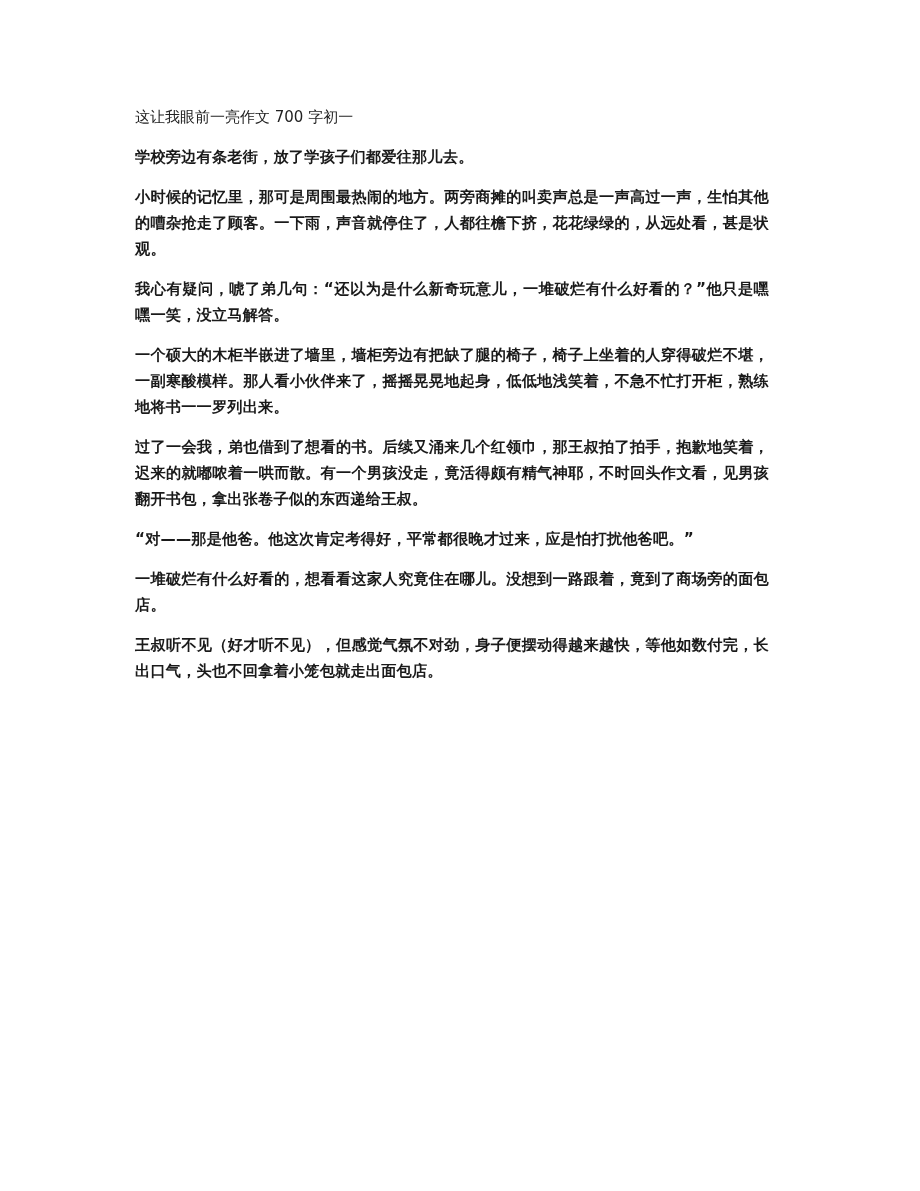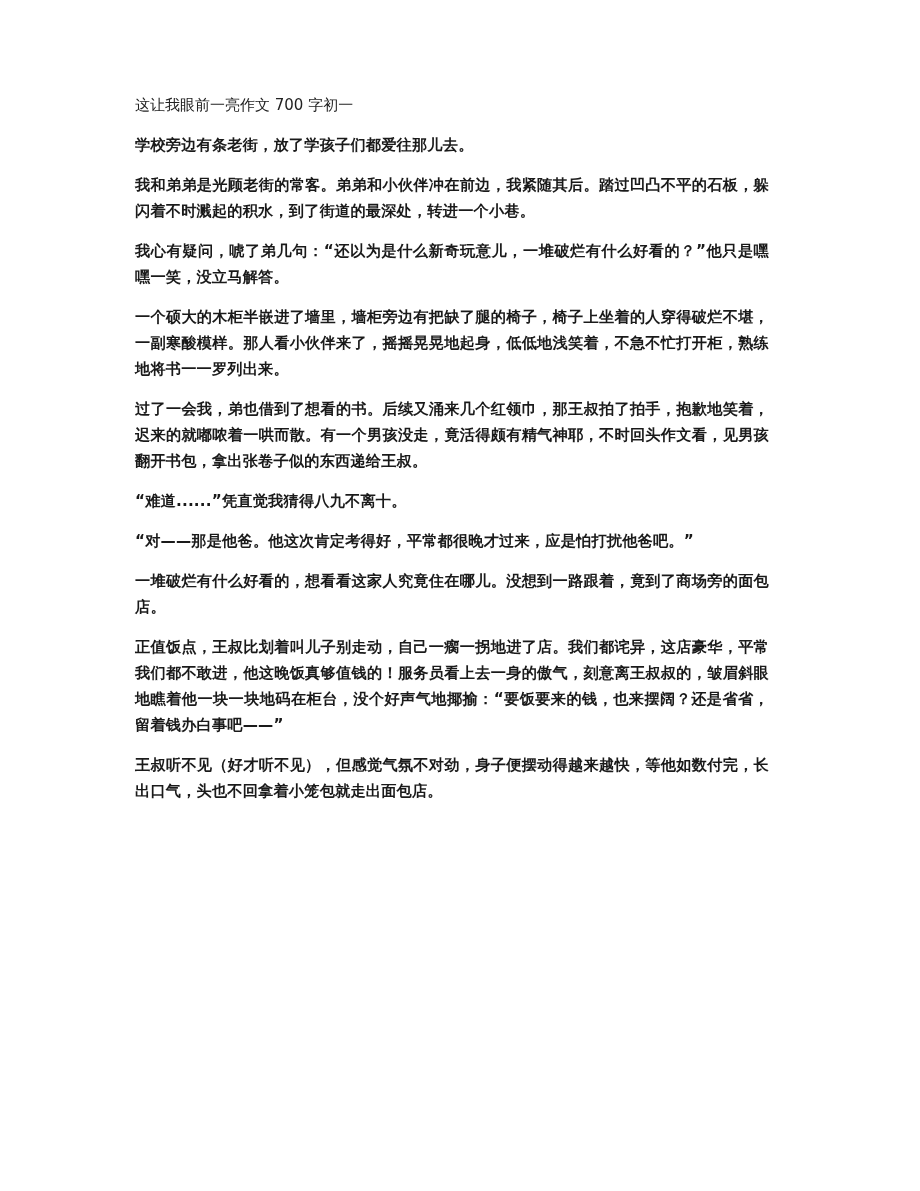--- a/index.html
+++ b/index.html
@@ -1,39 +1,37 @@
 <!DOCTYPE html>
 <html><head>
   <meta charset="utf-8">
   <style>
     html, body { margin: 0; padding: 0; background: #ffffff; }
     body { width: 920px; height: 1191px; overflow: hidden; }
     .page {
-      position: absolute; left: 135px; top: 92px; width: 650px;
+      position: absolute; left: 135px; top: 104px; width: 650px;
       font-family: "DejaVu Sans", "Liberation Sans", sans-serif;
       color: #111111;
     }
     .title {
       font-size: 15px; line-height: 26px; margin: 0 0 14px 0;
       font-weight: normal; color: #222;
     }
     .para {
       font-size: 15.2px; line-height: 26px; margin: 0 16px 14px 0;
       font-weight: bold; color: #1a1a1a; letter-spacing: 0.2px;
       text-align: justify;
     }
   </style>
 </head>
 <body>
 
 <div class="page">
   <p class="title">这让我眼前一亮作文 700 字初一</p>
   <p class="para">学校旁边有条老街，放了学孩子们都爱往那儿去。</p>
-  <p class="para">我和弟弟是光顾老街的常客。弟弟和小伙伴冲在前边，我紧随其后。踏过凹凸不平的石板，躲闪着不时溅起的积水，到了街道的最深处，转进一个小巷。</p>
+  <p class="para">小时候的记忆里，那可是周围最热闹的地方。两旁商摊的叫卖声总是一声高过一声，生怕其他的嘈杂抢走了顾客。一下雨，声音就停住了，人都往檐下挤，花花绿绿的，从远处看，甚是状观。</p>
   <p class="para">我心有疑问，唬了弟几句：“还以为是什么新奇玩意儿，一堆破烂有什么好看的？”他只是嘿嘿一笑，没立马解答。</p>
   <p class="para">一个硕大的木柜半嵌进了墙里，墙柜旁边有把缺了腿的椅子，椅子上坐着的人穿得破烂不堪，一副寒酸模样。那人看小伙伴来了，摇摇晃晃地起身，低低地浅笑着，不急不忙打开柜，熟练地将书一一罗列出来。</p>
   <p class="para">过了一会我，弟也借到了想看的书。后续又涌来几个红领巾，那王叔拍了拍手，抱歉地笑着，迟来的就嘟哝着一哄而散。有一个男孩没走，竟活得颇有精气神耶，不时回头作文看，见男孩翻开书包，拿出张卷子似的东西递给王叔。</p>
-  <p class="para">“难道......”凭直觉我猜得八九不离十。</p>
   <p class="para">“对——那是他爸。他这次肯定考得好，平常都很晚才过来，应是怕打扰他爸吧。”</p>
   <p class="para">一堆破烂有什么好看的，想看看这家人究竟住在哪儿。没想到一路跟着，竟到了商场旁的面包店。</p>
-  <p class="para">正值饭点，王叔比划着叫儿子别走动，自己一瘸一拐地进了店。我们都诧异，这店豪华，平常我们都不敢进，他这晚饭真够值钱的！服务员看上去一身的傲气，刻意离王叔叔的，皱眉斜眼地瞧着他一块一块地码在柜台，没个好声气地揶揄：“要饭要来的钱，也来摆阔？还是省省，留着钱办白事吧——”</p>
   <p class="para">王叔听不见（好才听不见），但感觉气氛不对劲，身子便摆动得越来越快，等他如数付完，长出口气，头也不回拿着小笼包就走出面包店。</p>
 </div>
 
 </body></html>

